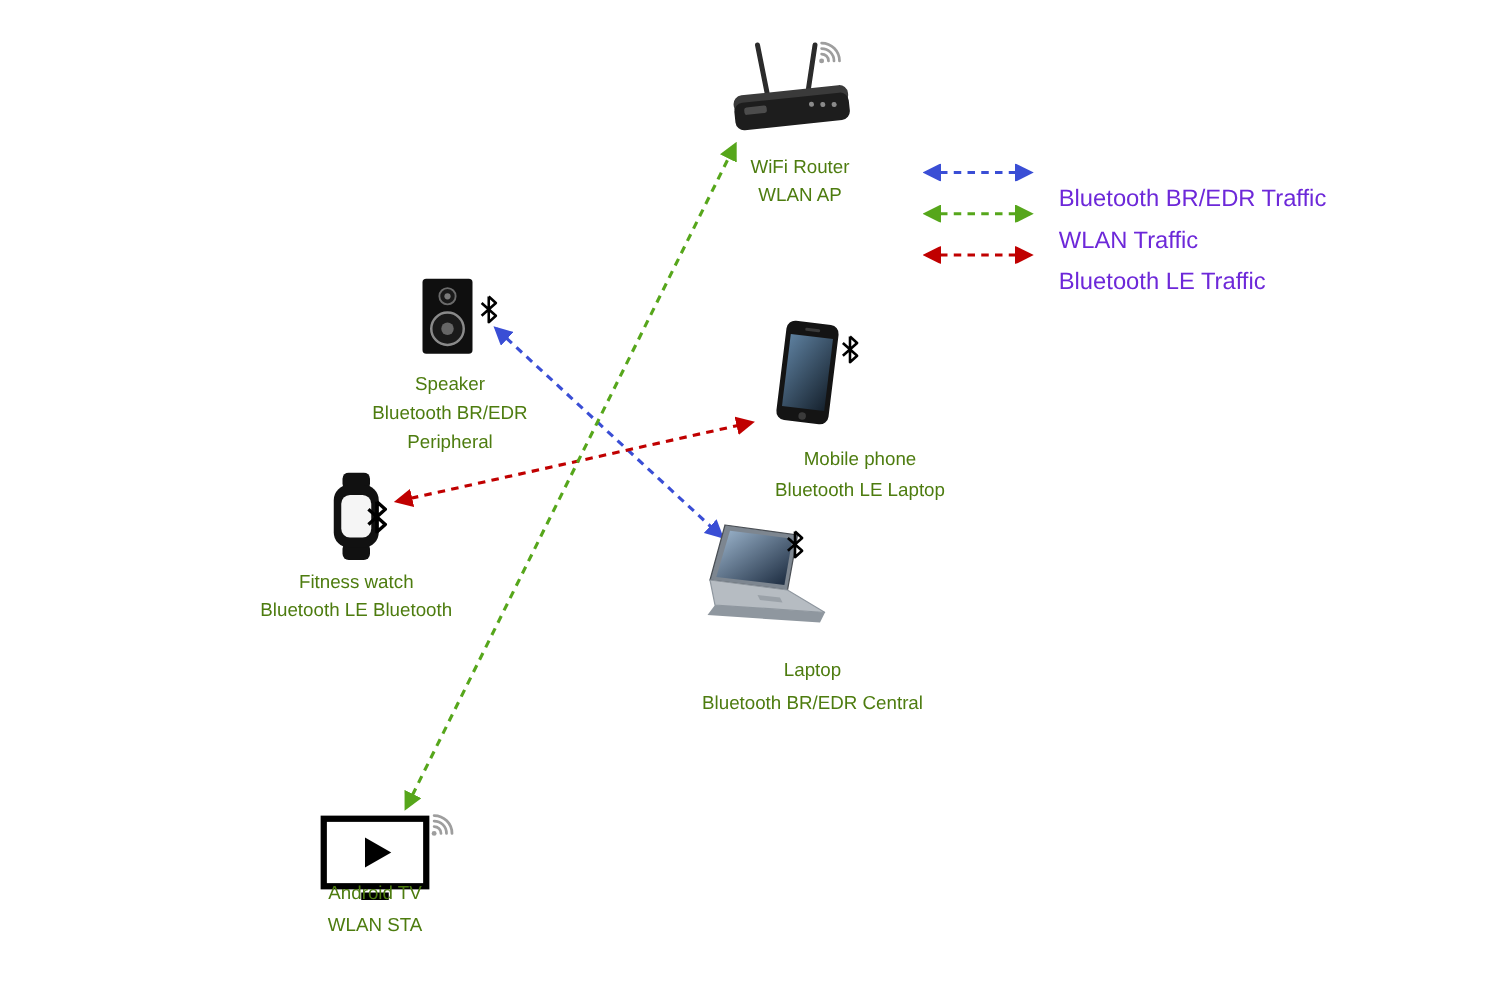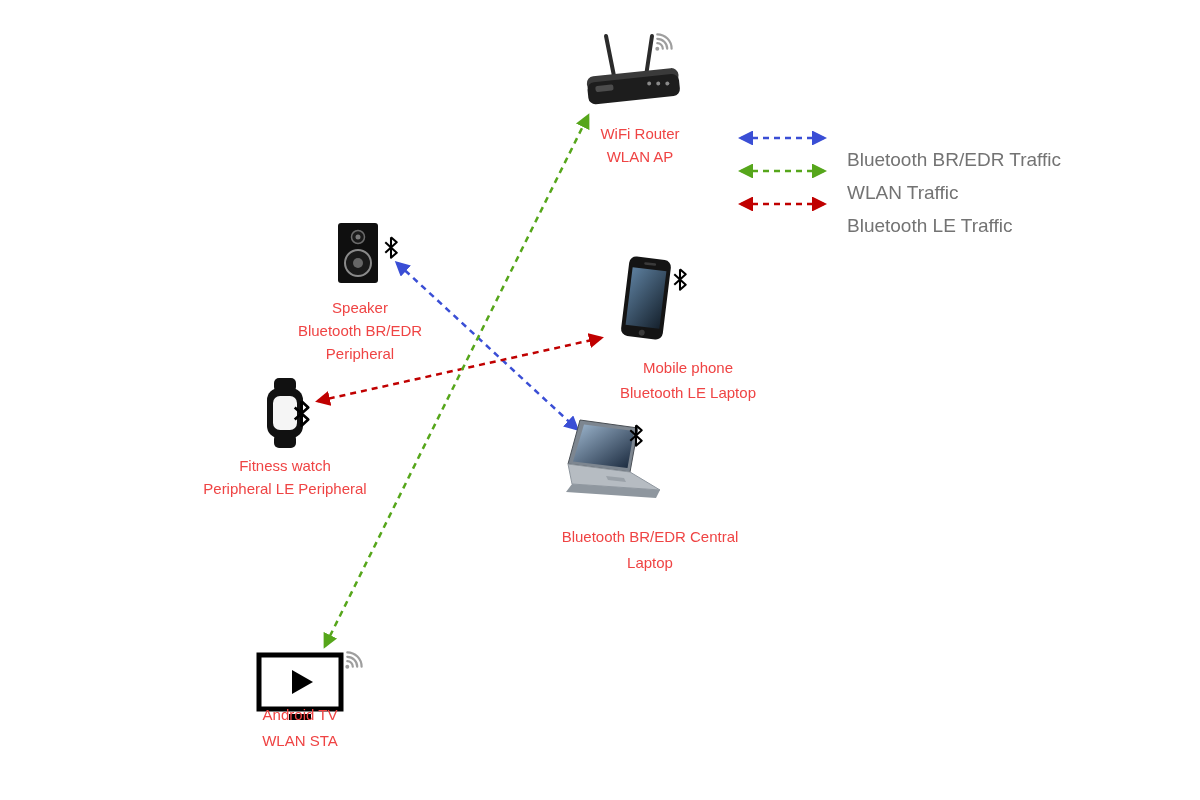--- a/index.html
+++ b/index.html
@@ -19,38 +19,38 @@
     pointer-events: none;
   }
   .node-icon { position: absolute; }
   .glyph { position: absolute; }
   .node-label {
     position: absolute;
     transform: translateX(-50%);
     text-align: center;
     font-size: 15px;
     line-height: 23px;
-    color: #ef4444;
+    color: #4d7c0f;
     white-space: nowrap;
   }
   .legend {
     position: absolute;
     left: 735px;
     top: 126px;
   }
   .legend-row {
     display: flex;
     align-items: center;
     height: 24px;
     margin-bottom: 9px;
   }
   .legend-label {
     margin-left: 17px;
     font-size: 19px;
-    color: #737373;
+    color: #6d28d9;
     white-space: nowrap;
     margin-top: 44px;
   }
 </style>
 </head>
 <body>
 
 <div class="canvas">
 
   <svg class="overlay">
@@ -138,36 +138,36 @@
     <rect x="12" y="0" width="22" height="14" rx="5" fill="#111111"></rect>
     <rect x="12" y="56" width="22" height="14" rx="5" fill="#111111"></rect>
     <rect x="5" y="10" width="36" height="50" rx="12" fill="#111111"></rect>
     <rect x="11" y="18" width="24" height="34" rx="7" fill="#f5f5f5"></rect>
   </svg>
   <svg class="glyph" style="left:292px; top:400px;" width="19" height="27" viewBox="0 0 14 20">
     <path d="M7 1 V19 L12 14.5 L2 5.5 M7 1 L12 5.5 L2 14.5" stroke="#000000" stroke-width="2" fill="none" stroke-linejoin="round"></path>
   </svg>
   <div class="node-label" style="left:285px; top:454px;">
     <div>Fitness watch</div>
-    <div>Peripheral LE Peripheral</div>
+    <div>Bluetooth LE Bluetooth</div>
   </div>
 
   <svg class="node-icon" style="left:550px; top:418px;" width="118" height="92" viewBox="0 0 118 92">
     <polygon points="30,2 88,10 80,54 18,46" fill="#7d8690" stroke="#4a4f55" stroke-width="1"></polygon>
     <polygon points="34,6.5 84,13 77.5,50 23,43.5" fill="url(#laptopScreenGrad)"></polygon>
     <polygon points="18,46 80,54 110,72 22,66" fill="#b6bcc2" stroke="#8f979f" stroke-width="1"></polygon>
     <polygon points="22,66 110,72 106,80 16,74" fill="#8f979f"></polygon>
     <polygon points="56,58 74,60 76,64 58,62" fill="#9aa1a8"></polygon>
   </svg>
   <svg class="glyph" style="left:628px; top:424px;" width="16" height="23" viewBox="0 0 14 20">
     <path d="M7 1 V19 L12 14.5 L2 5.5 M7 1 L12 5.5 L2 14.5" stroke="#000000" stroke-width="1.8" fill="none" stroke-linejoin="round"></path>
   </svg>
   <div class="node-label" style="left:650px; top:524px; line-height:26px;">
+    <div>Laptop</div>
     <div>Bluetooth BR/EDR Central</div>
-    <div>Laptop</div>
   </div>
 
   <svg class="node-icon" style="left:256px; top:652px;" width="92" height="72" viewBox="0 0 92 72">
     <rect x="3" y="3" width="82" height="54" fill="#ffffff" stroke="#000000" stroke-width="5"></rect>
     <polygon points="36,18 36,42 57,30" fill="#000000"></polygon>
     <rect x="33" y="62" width="22" height="6" fill="#000000"></rect>
   </svg>
   <svg class="glyph" style="left:344px; top:648px;" width="22" height="22" viewBox="0 0 20 20">
     <path d="M3 12 A5 5 0 0 1 8 17" stroke="#9e9e9e" stroke-width="2" fill="none" stroke-linecap="round"></path>
     <path d="M3 8 A9 9 0 0 1 12 17" stroke="#9e9e9e" stroke-width="2" fill="none" stroke-linecap="round"></path>

